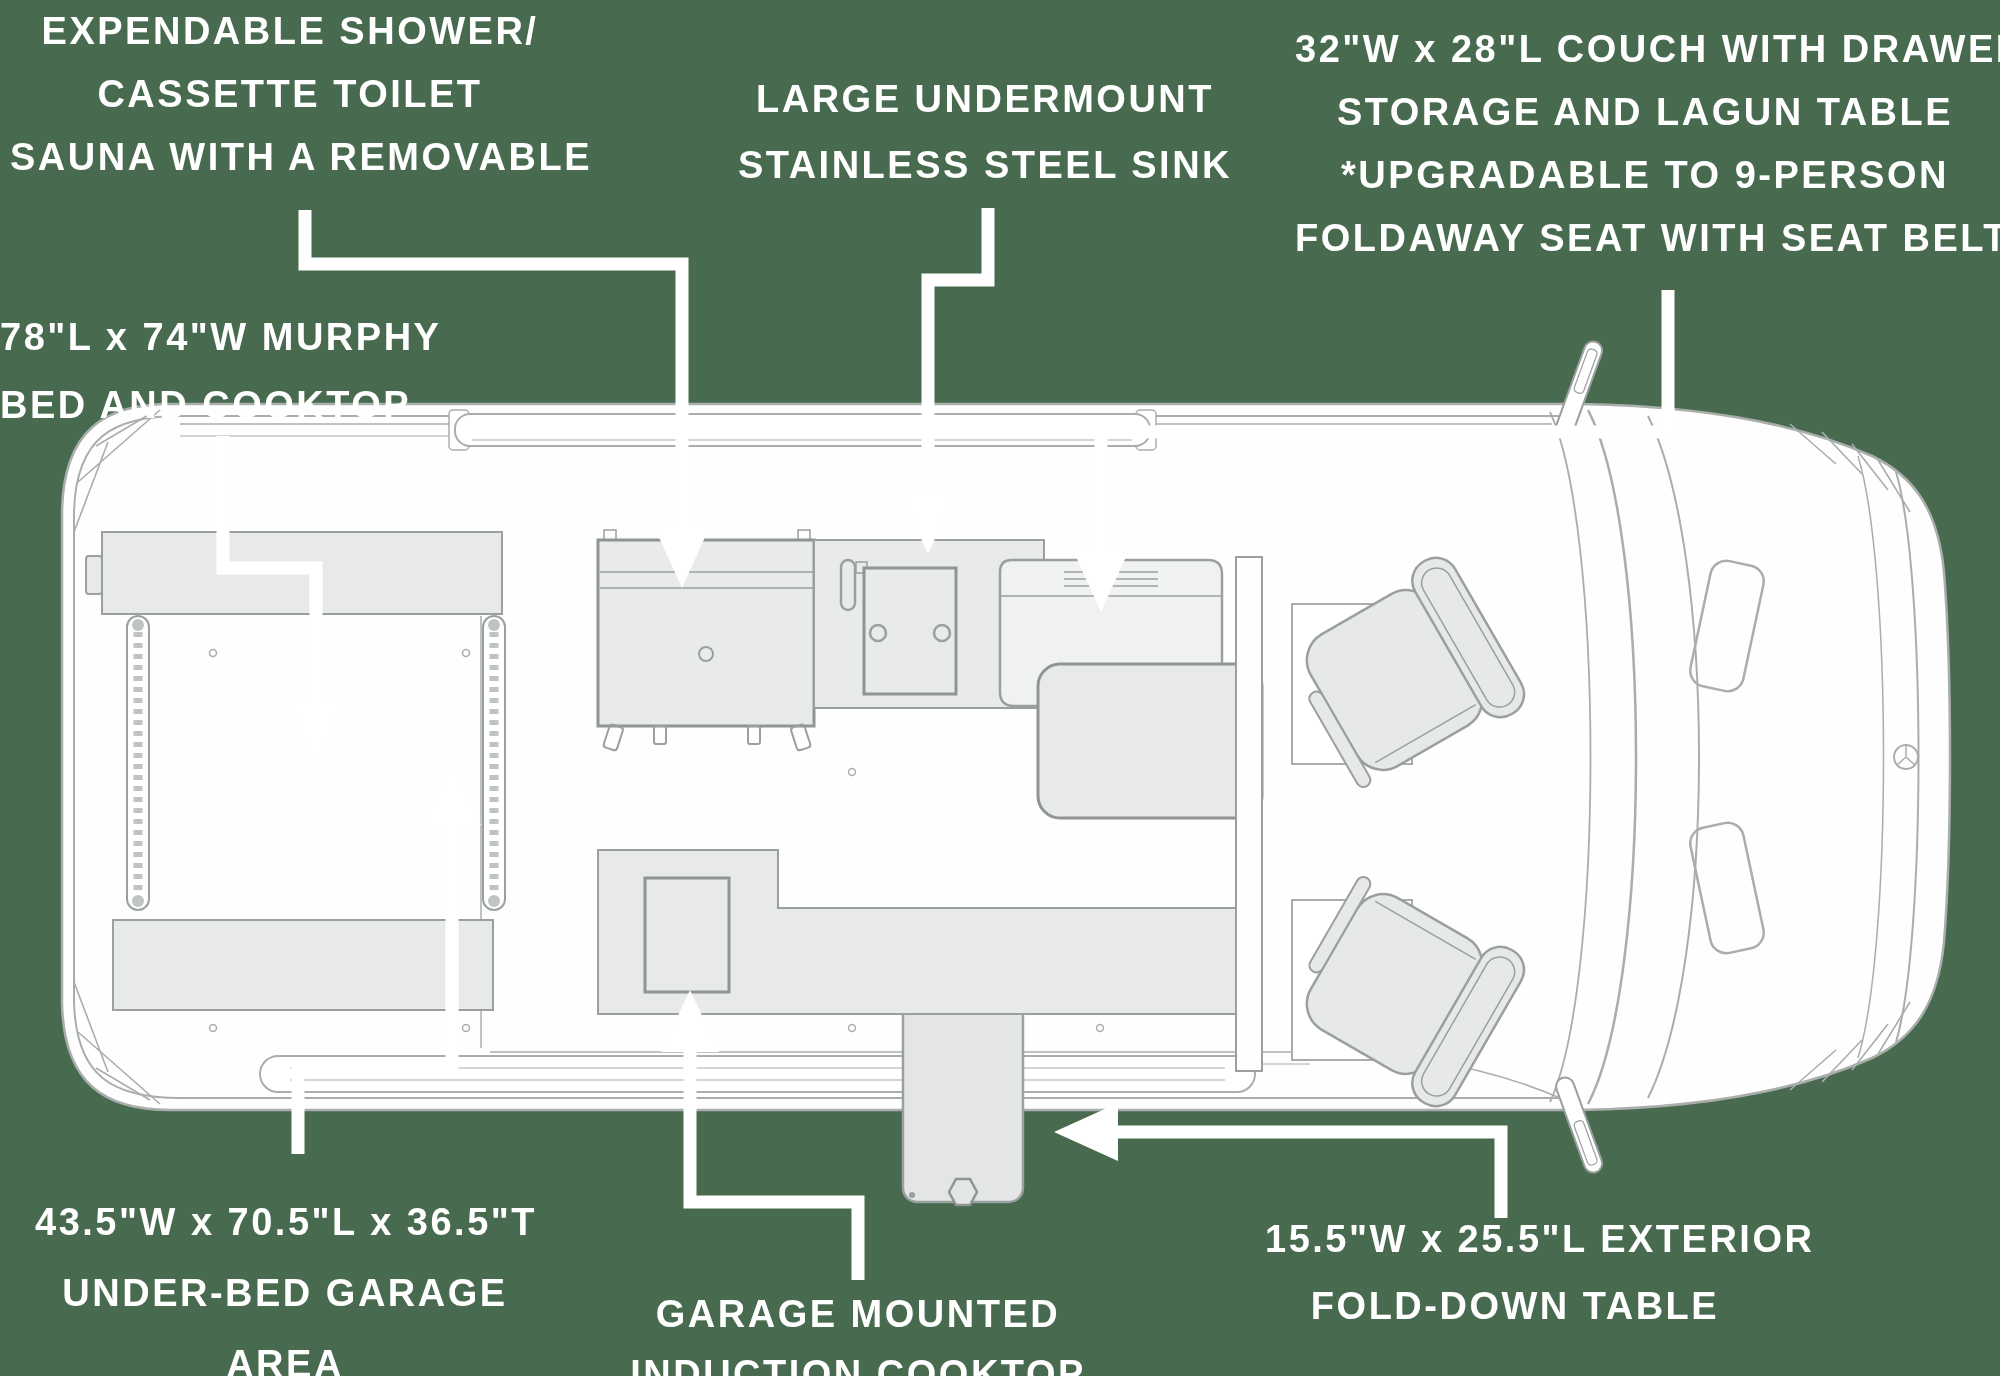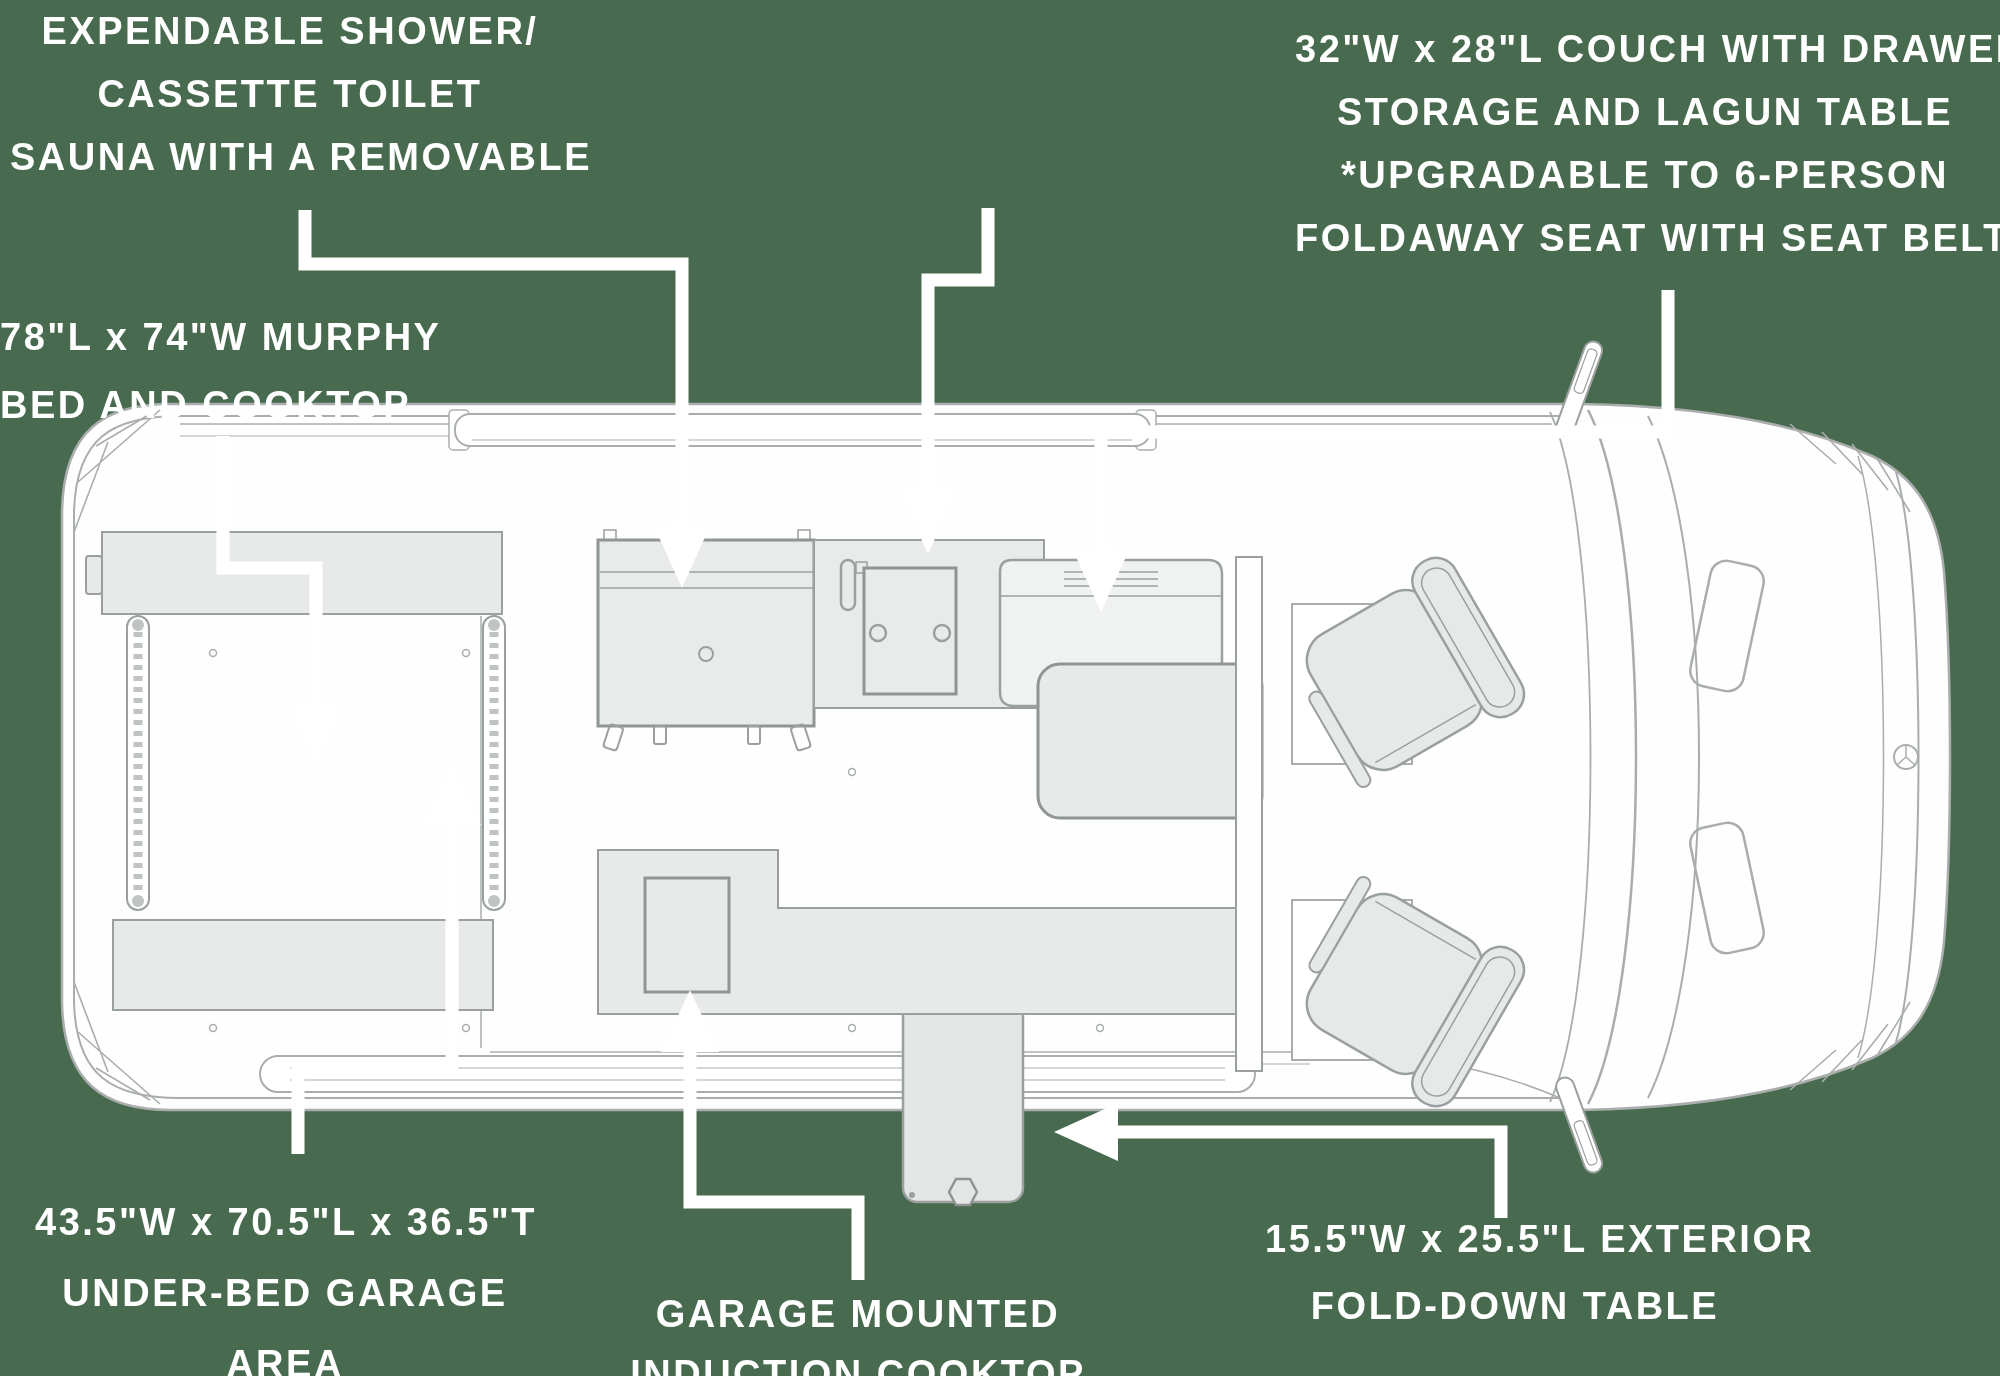--- a/index.html
+++ b/index.html
@@ -228,25 +228,29 @@
       <polygon fill="#FFFFFF" stroke="none" points="1118,1091 1118,1149 1054,1120"></polygon>
     </g>
   </svg>
 
   <div class="lbl lh63" style="left:10px;top:-12px;width:560px;">
     <div>EXPENDABLE SHOWER/</div>
     <div>CASSETTE TOILET</div>
     <div>SAUNA WITH A REMOVABLE</div>
   </div>
 
+  <div class="lbl lh66" style="left:725px;top:54px;width:520px;">
+    <div>LARGE UNDERMOUNT</div>
+    <div>STAINLESS STEEL SINK</div>
+  </div>
 
   <div class="lbl lh63" style="left:1295px;top:6px;width:700px;">
     <div>32"W x 28"L COUCH WITH DRAWER</div>
     <div>STORAGE AND LAGUN TABLE</div>
-    <div>*UPGRADABLE TO 6-PERSON</div>
+    <div>*UPGRADABLE TO 9-PERSON</div>
     <div>FOLDAWAY SEAT WITH SEAT BELTS</div>
   </div>
 
   <div class="lbl left lh68" style="left:0px;top:291px;width:440px;">
     <div>78"L x 74"W MURPHY</div>
     <div>BED AND COOKTOP</div>
   </div>
 
   <div class="lbl lh71" style="left:35px;top:1175px;width:500px;">
     <div>43.5"W x 70.5"L x 36.5"T</div>

